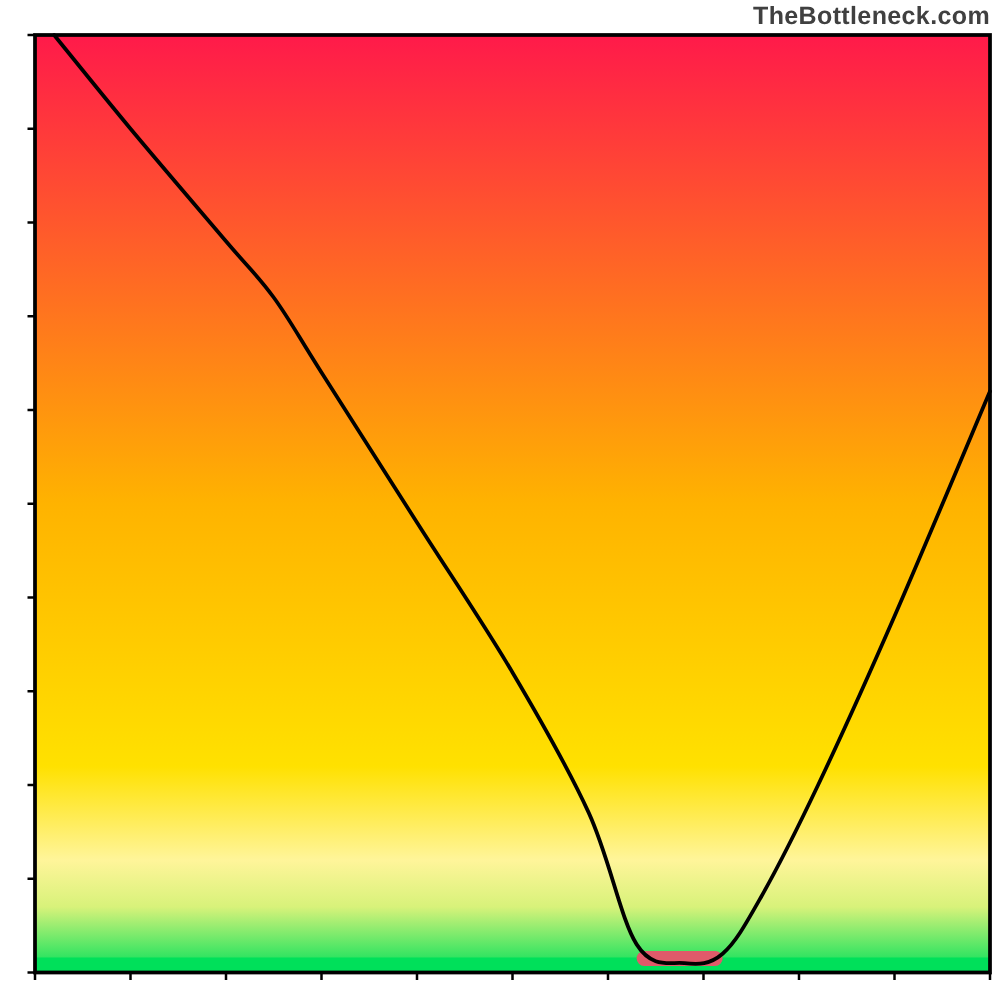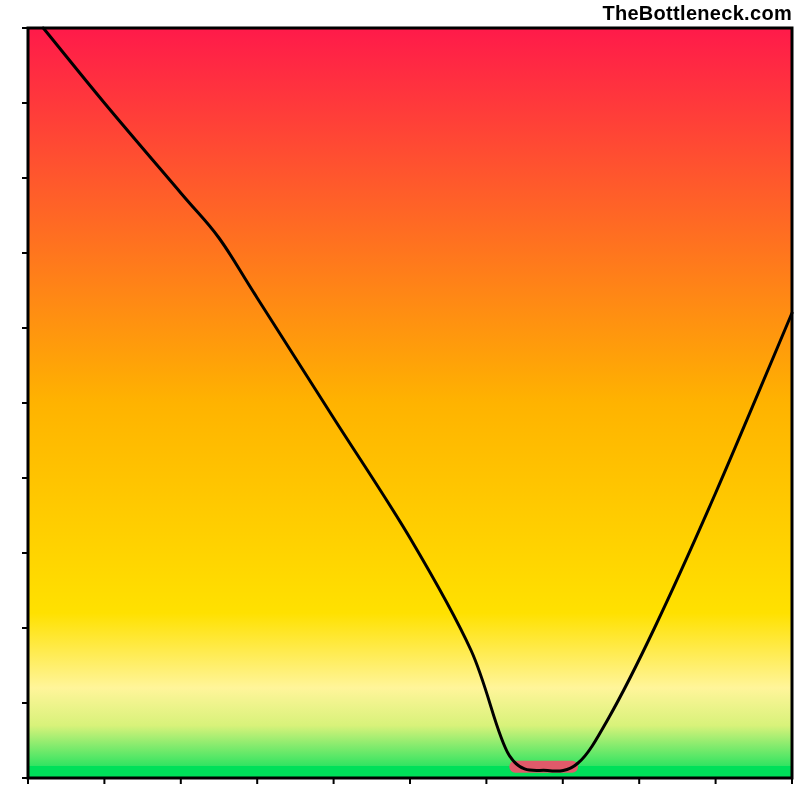--- a/index.html
+++ b/index.html
@@ -14,21 +14,21 @@
     position: relative;
     width: 800px;
     height: 800px;
   }
   .watermark {
     position: absolute;
     top: 2px;
     right: 8px;
     font-size: 20px;
     font-weight: bold;
-    color: #000000;
+    color: #404040;
     z-index: 10;
     letter-spacing: 0.3px;
   }
   svg {
     display: block;
   }
 </style>
 </head>
 <body>
 

